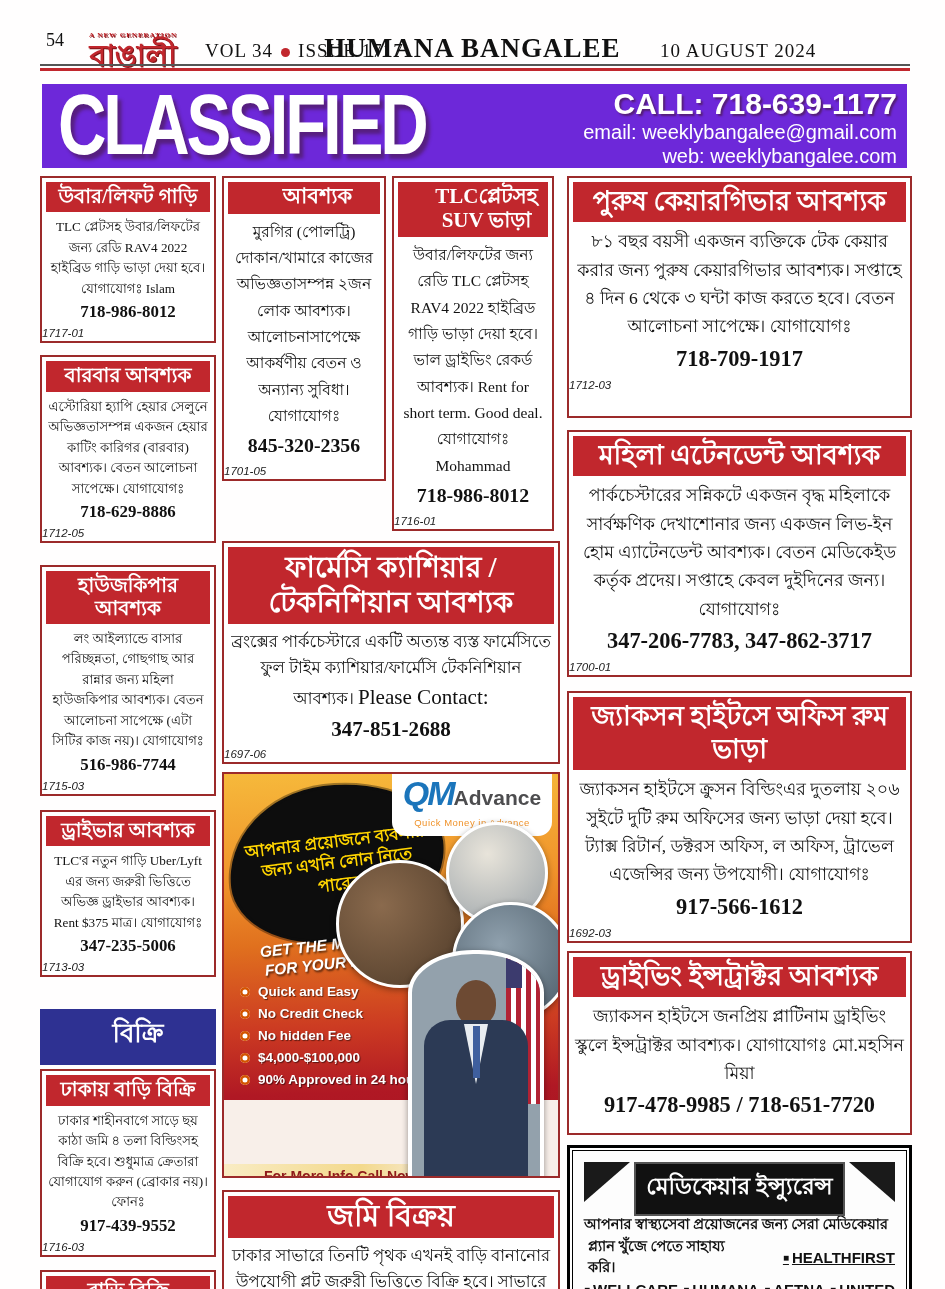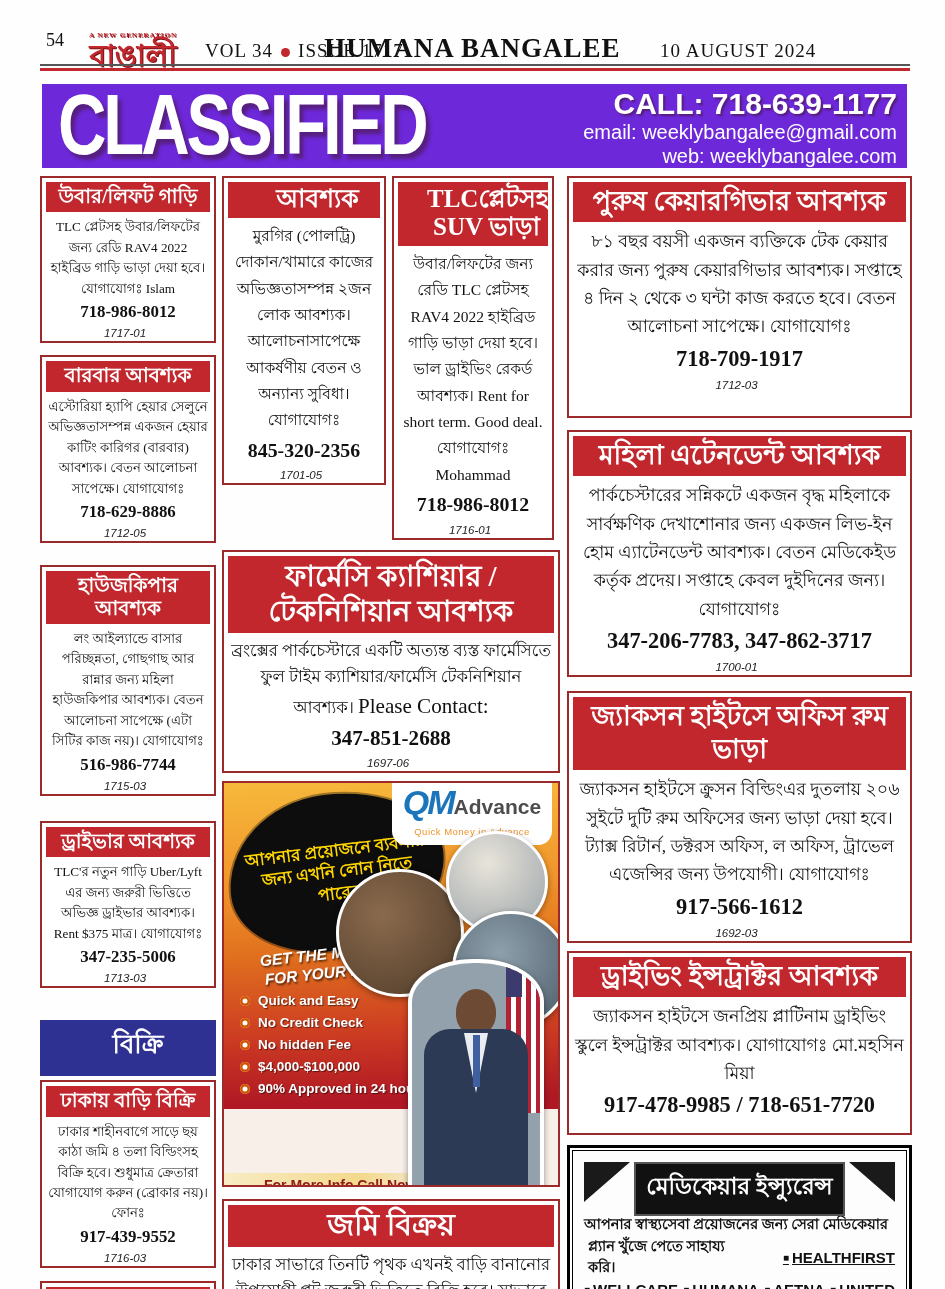--- a/index.html
+++ b/index.html
@@ -34,32 +34,32 @@
   .col-left{left:40px;width:176px;}
   .col-mid{left:222px;width:338px;}
   .col-right{left:567px;width:345px;}
   
   .ad{border:2px solid #9c2a2a;background:#fff;text-align:center;position:relative;box-sizing:border-box;}
   .ad-header{background:#c1272d;color:#fff;font-weight:bold;margin:4px;padding:3px 2px 5px;line-height:1.12;}
   .ad-body{padding:1px 6px 4px;line-height:1.5;}
   .col-left .ad-header{font-size:20px;}
   .col-left .ad-body{font-size:13.2px;line-height:1.55;}
   .mid-top{display:flex;gap:6px;align-items:flex-start;}
-  .mid-top .ad-header{font-size:25px;padding-left:29px;}
+  .mid-top .ad-header{font-size:21px;padding-left:29px;}
   .mid-top .ad-body{font-size:15.5px;line-height:1.7;}
   .ad-m3 .ad-header{font-size:29px;line-height:1.2;}
   .ad-m3 .ad-body{font-size:16.5px;line-height:1.55;}
   .ad-m5 .ad-header{font-size:30px;}
   .ad-m5 .ad-body{font-size:16.5px;line-height:1.6;}
   .col-right .ad-header{font-size:27px;line-height:1.2;}
   .col-right .ad-body{font-size:17.5px;line-height:1.62;}
   .phone{font-weight:bold;font-size:1.28em;white-space:nowrap;}
   .pb .phone{display:block;}
   .phone-prefix{font-size:1.28em;}
-  .ref{display:block;text-align:center;font-style:italic;font-size:11.5px;color:#222;
+  .ref{display:block;text-align:left;font-style:italic;font-size:11.5px;color:#222;
        padding:0 6px 2px 0;margin-top:-2px;font-family:"Liberation Sans",sans-serif;}
   .sale-banner{background:#2e3192;color:#fff;font-weight:bold;font-size:26px;text-align:center;
        padding:4px 0 8px;box-sizing:border-box;}
   
   .qm{border:2px solid #9c2a2a;position:relative;overflow:hidden;box-sizing:border-box;
       background:linear-gradient(178deg,#f6b93b 0%,#f0932b 26%,#e0701e 42%,#cc3b22 62%,#b01824 78%,#a31420 100%);}
   .qm-burst{position:absolute;left:8px;top:14px;width:210px;height:150px;background:#0d0d0d;
       border-radius:48% 52% 55% 45% / 58% 44% 56% 42%;transform:rotate(-7deg);
       box-shadow:0 0 0 3px #0d0d0d, 0 0 0 5px rgba(0,0,0,.35);
       display:flex;align-items:center;justify-content:center;text-align:center;}
@@ -151,21 +151,21 @@
       <div class="ad" style="min-height: 118px; margin-top: 12px;">
         <div class="ad-header">বারবার আবশ্যক</div>
         <div class="ad-body"><span>এস্টোরিয়া হ্যাপি হেয়ার সেলুনে অভিজ্ঞতাসম্পন্ন একজন হেয়ার কাটিং কারিগর (বারবার) আবশ্যক। বেতন আলোচনা সাপেক্ষে। যোগাযোগঃ</span> <span class="phone">718-629-8886</span></div>
         <span class="ref">1712-05</span>
       </div>
       <div class="ad" style="min-height: 142px; margin-top: 22px;">
         <div class="ad-header">হাউজকিপার আবশ্যক</div>
         <div class="ad-body"><span>লং আইল্যান্ডে বাসার পরিচ্ছন্নতা, গোছগাছ আর রান্নার জন্য মহিলা হাউজকিপার আবশ্যক। বেতন আলোচনা সাপেক্ষে (এটা সিটির কাজ নয়)। যোগাযোগঃ</span> <span class="phone">516-986-7744</span></div>
         <span class="ref">1715-03</span>
       </div>
-      <div class="ad pb" style="min-height: 148px; margin-top: 25px;">
+      <div class="ad pb" style="min-height: 148px; margin-top: 14px;">
         <div class="ad-header">ড্রাইভার আবশ্যক</div>
         <div class="ad-body"><span>TLC'র নতুন গাড়ি Uber/Lyft এর জন্য জরুরী ভিত্তিতে অভিজ্ঞ ড্রাইভার আবশ্যক। Rent $375 মাত্র। যোগাযোগঃ</span> <span class="phone">347-235-5006</span></div>
         <span class="ref">1713-03</span>
       </div>
       <div class="sale-banner" style="margin-top: 32px; padding-left: 20px;">বিক্রি</div>
       <div class="ad pb" style="min-height: 116px; margin-top: 4px;">
         <div class="ad-header">ঢাকায় বাড়ি বিক্রি</div>
         <div class="ad-body"><span>ঢাকার শাহীনবাগে সাড়ে ছয় কাঠা জমি ৪ তলা বিল্ডিংসহ বিক্রি হবে। শুধুমাত্র ক্রেতারা যোগাযোগ করুন (ব্রোকার নয়)। ফোনঃ</span> <span class="phone">917-439-9552</span></div>
         <span class="ref">1716-03</span>
       </div>
@@ -253,21 +253,21 @@
           <div class="ad-header">জমি বিক্রয়</div>
           <div class="ad-body"><span>ঢাকার সাভারে তিনটি পৃথক এখনই বাড়ি বানানোর উপযোগী প্লট জরুরী ভিত্তিতে বিক্রি হবে। সাভারে ফুডনগরে ৭০ ডেসিমেল (৪২ লক্ষ টাকা), থানা রোড সংলগ্ন ৬ ডেসিমেল (১ কোটি টাকা), গেন্ডা বাসস্ট্যান্ড সংলগ্ন ৫ ডেসিমেল (১ কোটি ১০ লক্ষ টাকা)। কেবল আগ্রহী ক্রেতারাই যোগাযোগ করুনঃ লিয়াকত</span> </div>
         </div>
       </div>
   </div>
 
   <div class="col col-right">
     <div id="col-right-ads">
         <div class="ad" style="min-height: 242px;">
           <div class="ad-header">পুরুষ কেয়ারগিভার আবশ্যক</div>
-          <div class="ad-body"><span>৮১ বছর বয়সী একজন ব্যক্তিকে টেক কেয়ার করার জন্য পুরুষ কেয়ারগিভার আবশ্যক। সপ্তাহে ৪ দিন ২ থেকে ৩ ঘন্টা কাজ করতে হবে। বেতন আলোচনা সাপেক্ষে। যোগাযোগঃ</span> <span class="phone">718-709-1917</span></div>
+          <div class="ad-body"><span>৮১ বছর বয়সী একজন ব্যক্তিকে টেক কেয়ার করার জন্য পুরুষ কেয়ারগিভার আবশ্যক। সপ্তাহে ৪ দিন 6 থেকে ৩ ঘন্টা কাজ করতে হবে। বেতন আলোচনা সাপেক্ষে। যোগাযোগঃ</span> <span class="phone">718-709-1917</span></div>
           <span class="ref">1712-03</span>
         </div>
         <div class="ad pb" style="min-height: 192px; margin-top: 12px;">
           <div class="ad-header">মহিলা এটেনডেন্ট আবশ্যক</div>
           <div class="ad-body"><span>পার্কচেস্টারের সন্নিকটে একজন বৃদ্ধ মহিলাকে সার্বক্ষণিক দেখাশোনার জন্য একজন লিভ-ইন হোম এ্যাটেনডেন্ট আবশ্যক। বেতন মেডিকেইড কর্তৃক প্রদেয়। সপ্তাহে কেবল দুইদিনের জন্য। যোগাযোগঃ</span> <span class="phone">347-206-7783, 347-862-3717</span></div>
           <span class="ref">1700-01</span>
         </div>
         <div class="ad" style="min-height: 214px; margin-top: 14px;">
           <div class="ad-header">জ্যাকসন হাইটসে অফিস রুম ভাড়া</div>
           <div class="ad-body"><span>জ্যাকসন হাইটসে ক্রুসন বিল্ডিংএর দুতলায় ২০৬ সুইটে দুটি রুম অফিসের জন্য ভাড়া দেয়া হবে। ট্যাক্স রিটার্ন, ডক্টরস অফিস, ল অফিস, ট্রাভেল এজেন্সির জন্য উপযোগী। যোগাযোগঃ</span> <span class="phone">917-566-1612</span></div>

